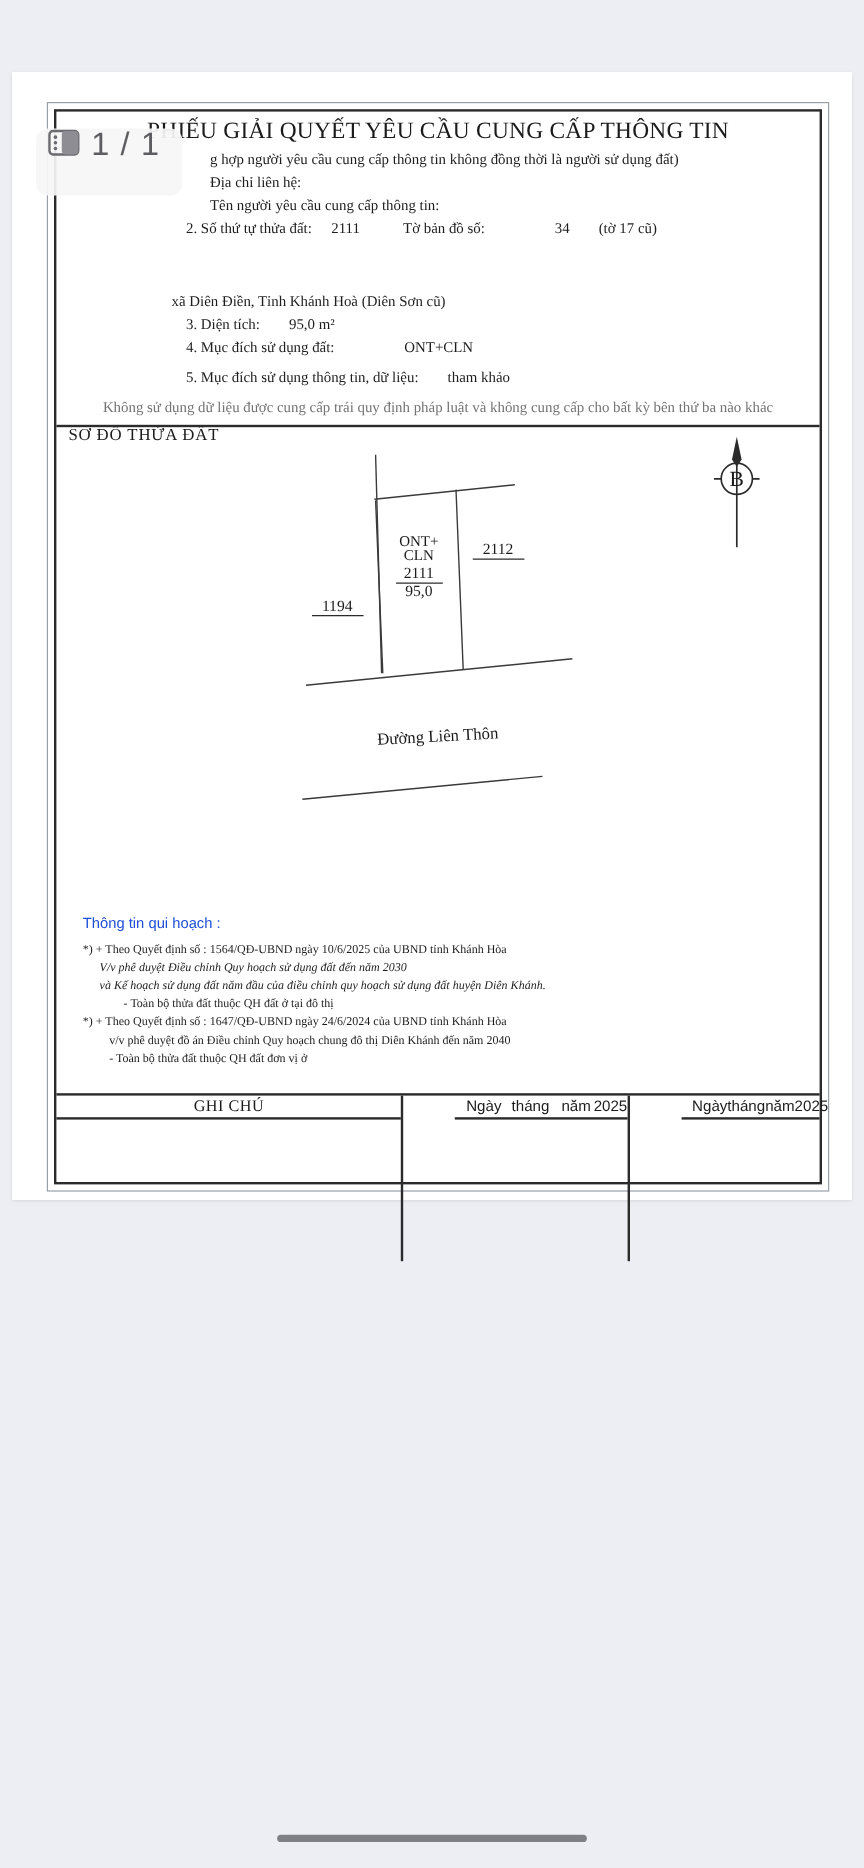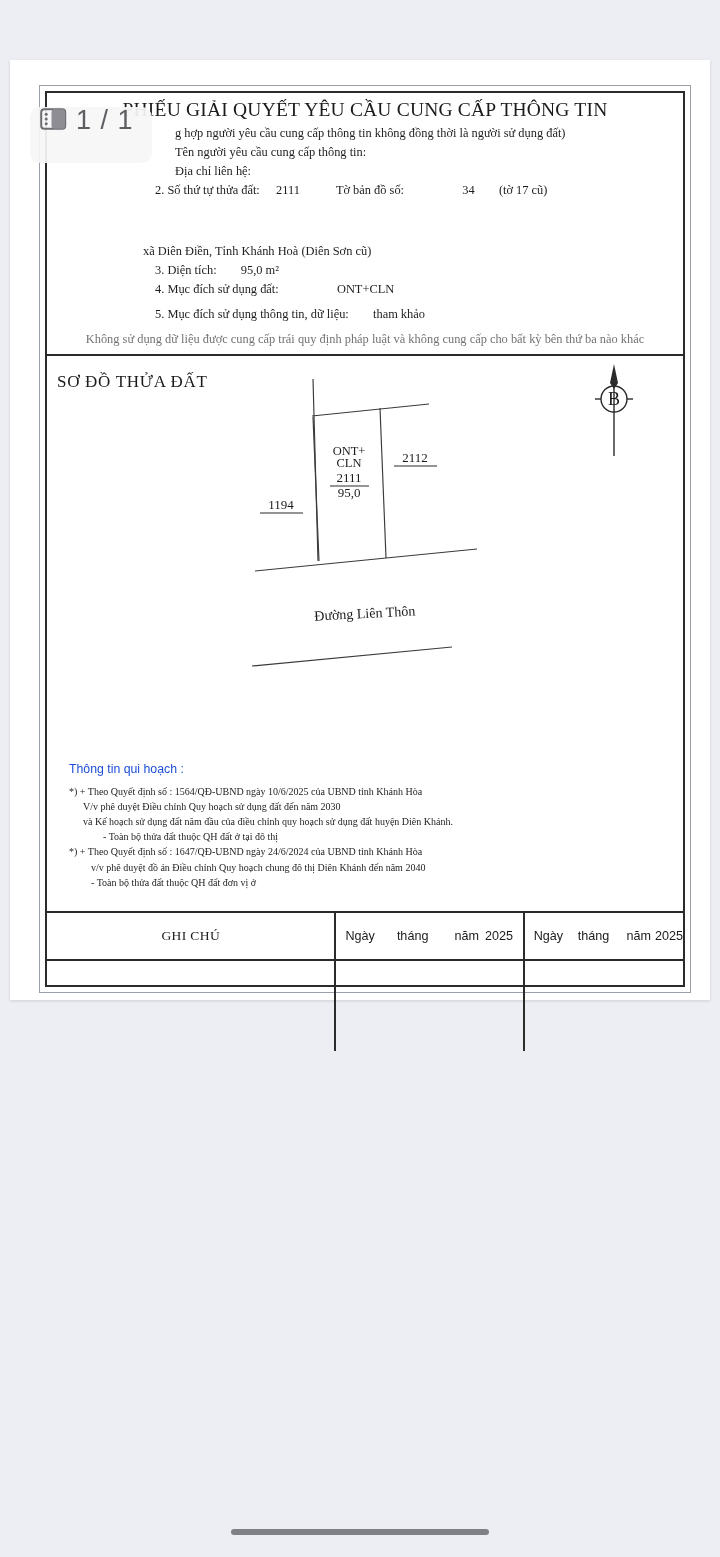--- a/index.html
+++ b/index.html
@@ -96,22 +96,22 @@
   .mapblock {
     position: relative;
     height: 557px;
     border-bottom: 2px solid #2b2b2b;
     overflow: hidden;
   }
 
   .map-caption {
     position: absolute;
     left: 10px;
-    top: 16px;
-    font-size: 17px;
+    top: 0;
+    font-size: 14px;
     letter-spacing: .7px;
     color: #1b1b1b;
   }
 
   .map-svg { position: absolute; left: 0; top: 0; }
 
   .plan-info {
     position: absolute;
     left: 22px;
     top: 406px;
@@ -123,53 +123,54 @@
     color: #1d4ed8;
     margin-bottom: 8px;
   }
   .plan-line {
     font-size: 10px;
     color: #1d1d1d;
     line-height: 1.52;
     white-space: nowrap;
   }
   .pi-0 { padding-left: 0px; }
-  .pi-1 { padding-left: 14px; }
+  .pi-1 { padding-left: 14px; font-style: italic; }
   .pi-2 { padding-left: 22px; }
   .pi-3 { padding-left: 34px; }
 
   
   .foot {
     display: flex;
     height: 138px;
   }
   .foot-col {
     display: flex;
     flex-direction: column;
   }
   .c1 { width: 45.2%; }
   .c2 { width: 29.6%; border-left: 2px solid #2b2b2b; }
   .c3 { width: 25.2%; border-left: 2px solid #2b2b2b; }
 
   .foot-head {
-    height: 48px;
+    height: 20px;
     border-bottom: 2px solid #2b2b2b;
     display: flex;
     align-items: center;
     justify-content: center;
     font-size: 13.5px;
     color: #1b1b1b;
     letter-spacing: .4px;
   }
   .foot-head.dt {
     font-family: "Liberation Sans", sans-serif;
     font-size: 12.6px;
     letter-spacing: 0;
     justify-content: flex-start;
     padding-left: 9px;
+    margin-left: 43px;
   }
   .dt span { display: inline-block; }
   .dt .g { width: 22px; }
   .dt .g2 { width: 26px; }
   .foot-body { flex: 1; }
 
   
   .pagepill {
     position: absolute;
     left: 30px;
@@ -211,23 +212,23 @@
 
     <div class="page-outer">
       <div class="page-inner">
 
         <div class="hdr">
 
           <div class="doc-title">PHIẾU GIẢI QUYẾT YÊU CẦU CUNG CẤP THÔNG TIN</div>
 
           <div class="hdr-line ind-1">g hợp người yêu cầu cung cấp thông tin không đồng thời là người sử dụng đất)</div>
 
+          <div class="hdr-line ind-1">Địa chỉ liên hệ:</div>
+
           <div class="hdr-line ind-1">Tên người yêu cầu cung cấp thông tin:</div>
-
-          <div class="hdr-line ind-1">Địa chỉ liên hệ:</div>
 
           <div class="hdr-line ind-2">
             <span>2. Số thứ tự thửa đất:</span>
             <span class="sp-sm"></span>
             <span>2111</span>
             <span class="sp-lg"></span>
             <span>Tờ bản đồ số:</span>
             <span class="sp-xl"></span>
             <span>34</span>
             <span class="sp-md"></span>

